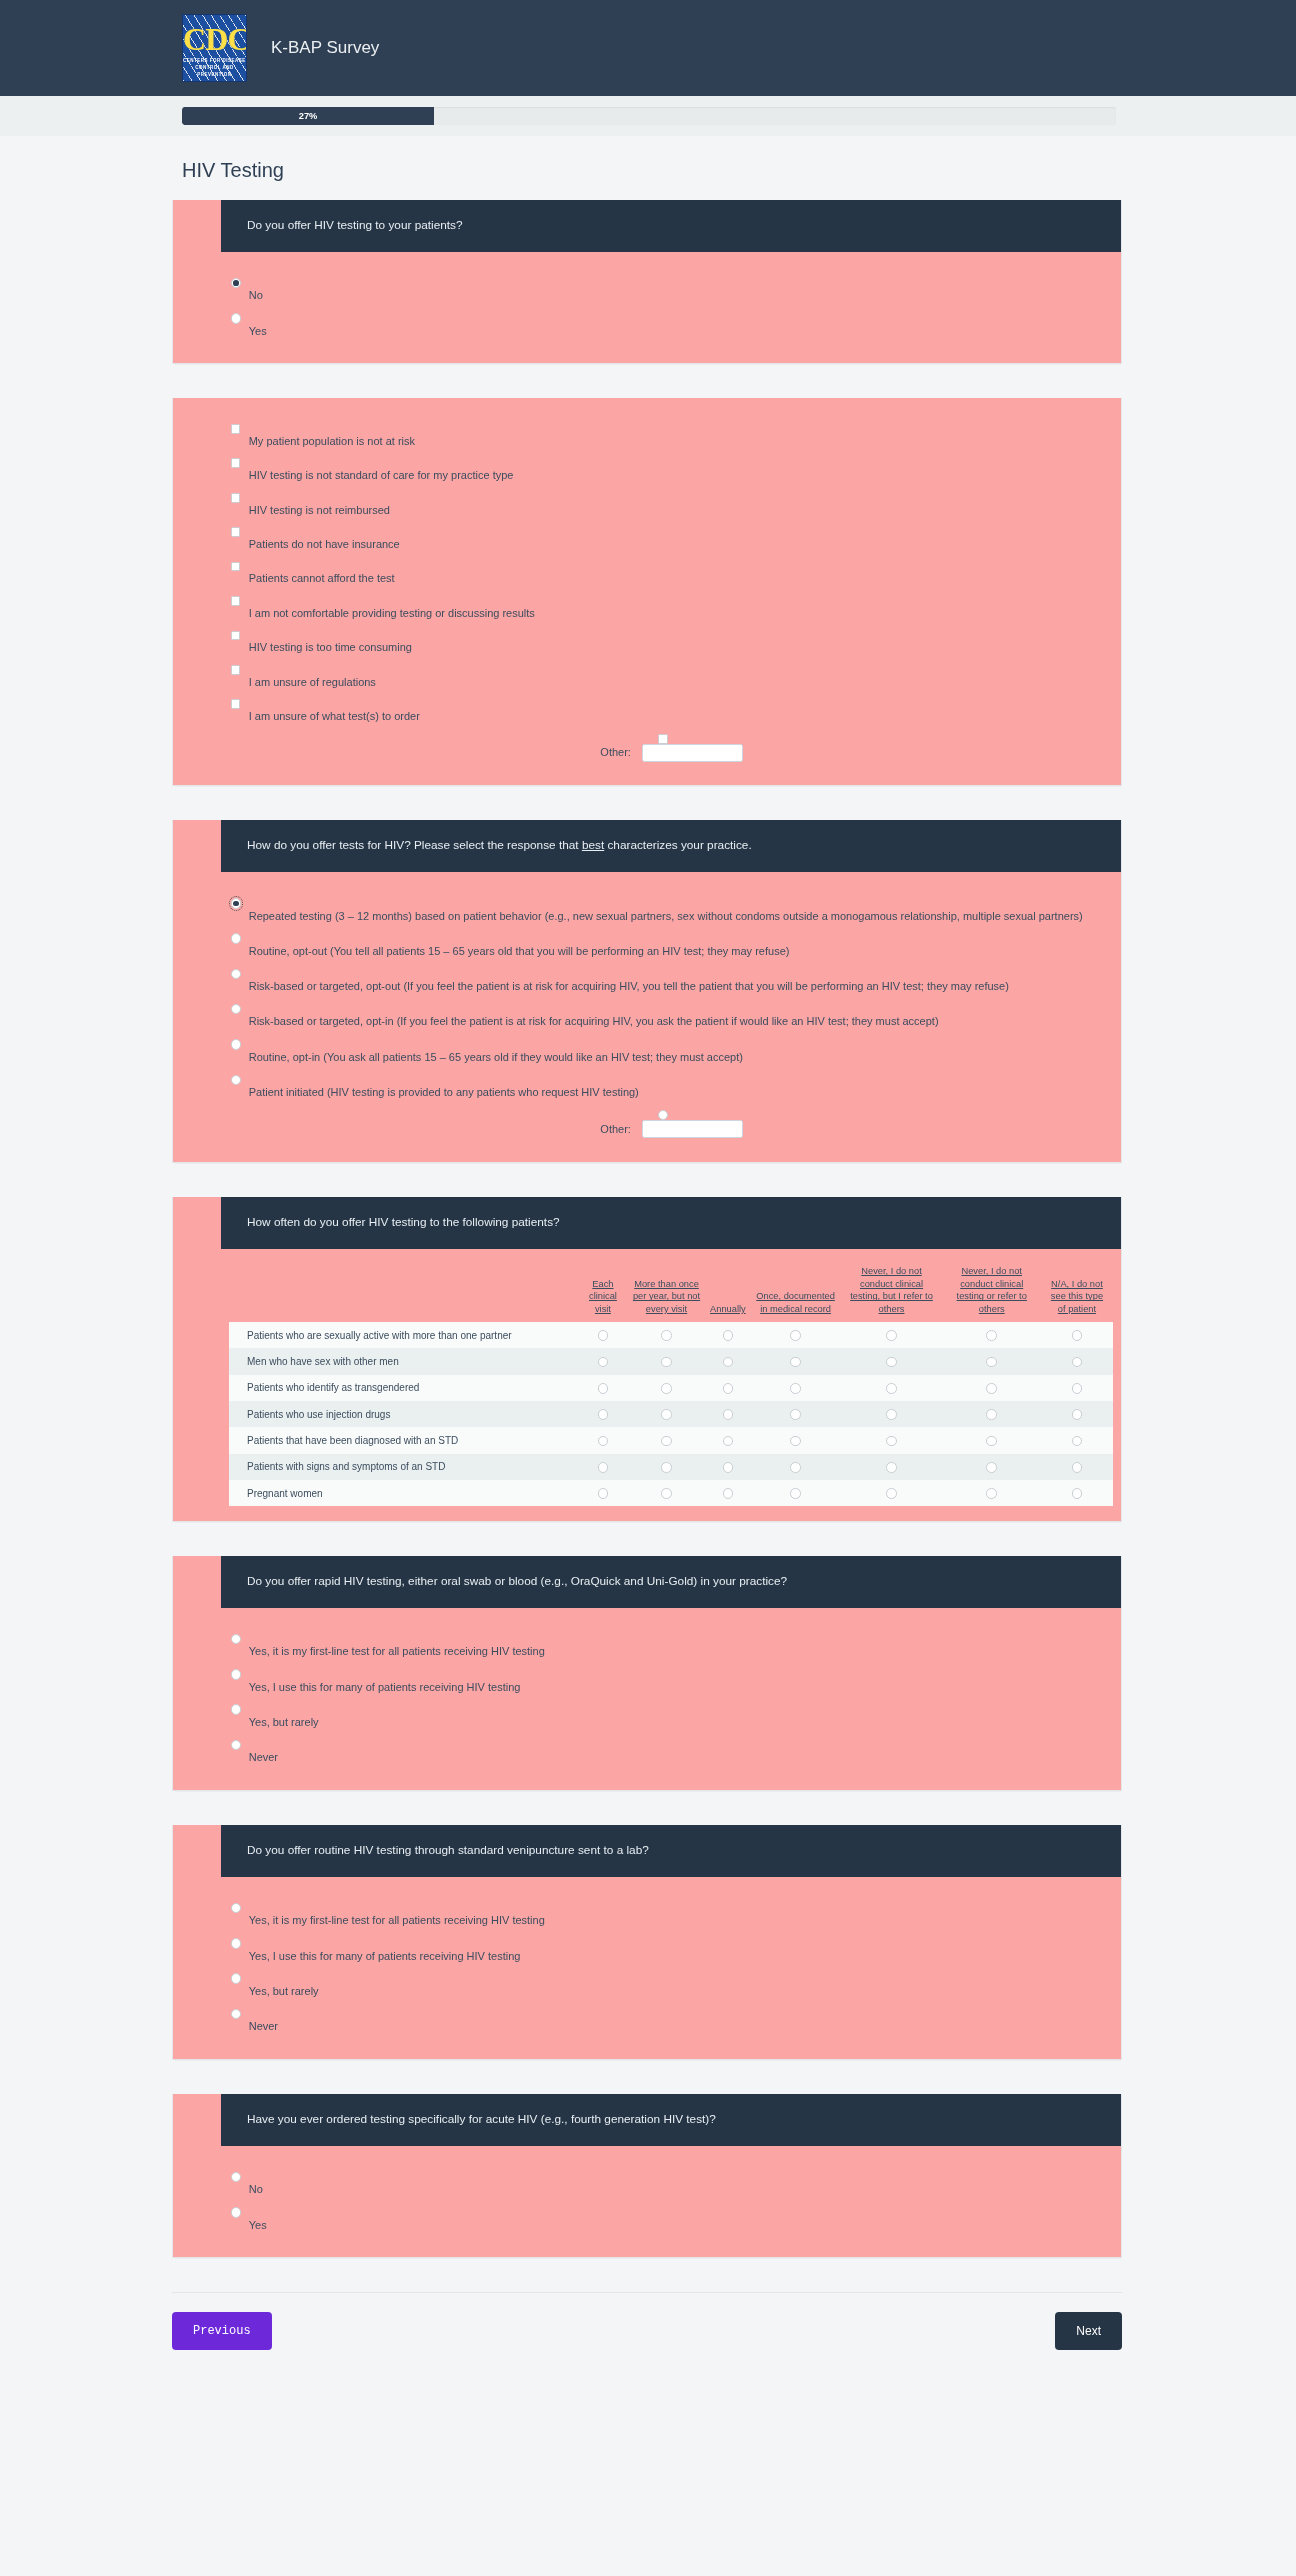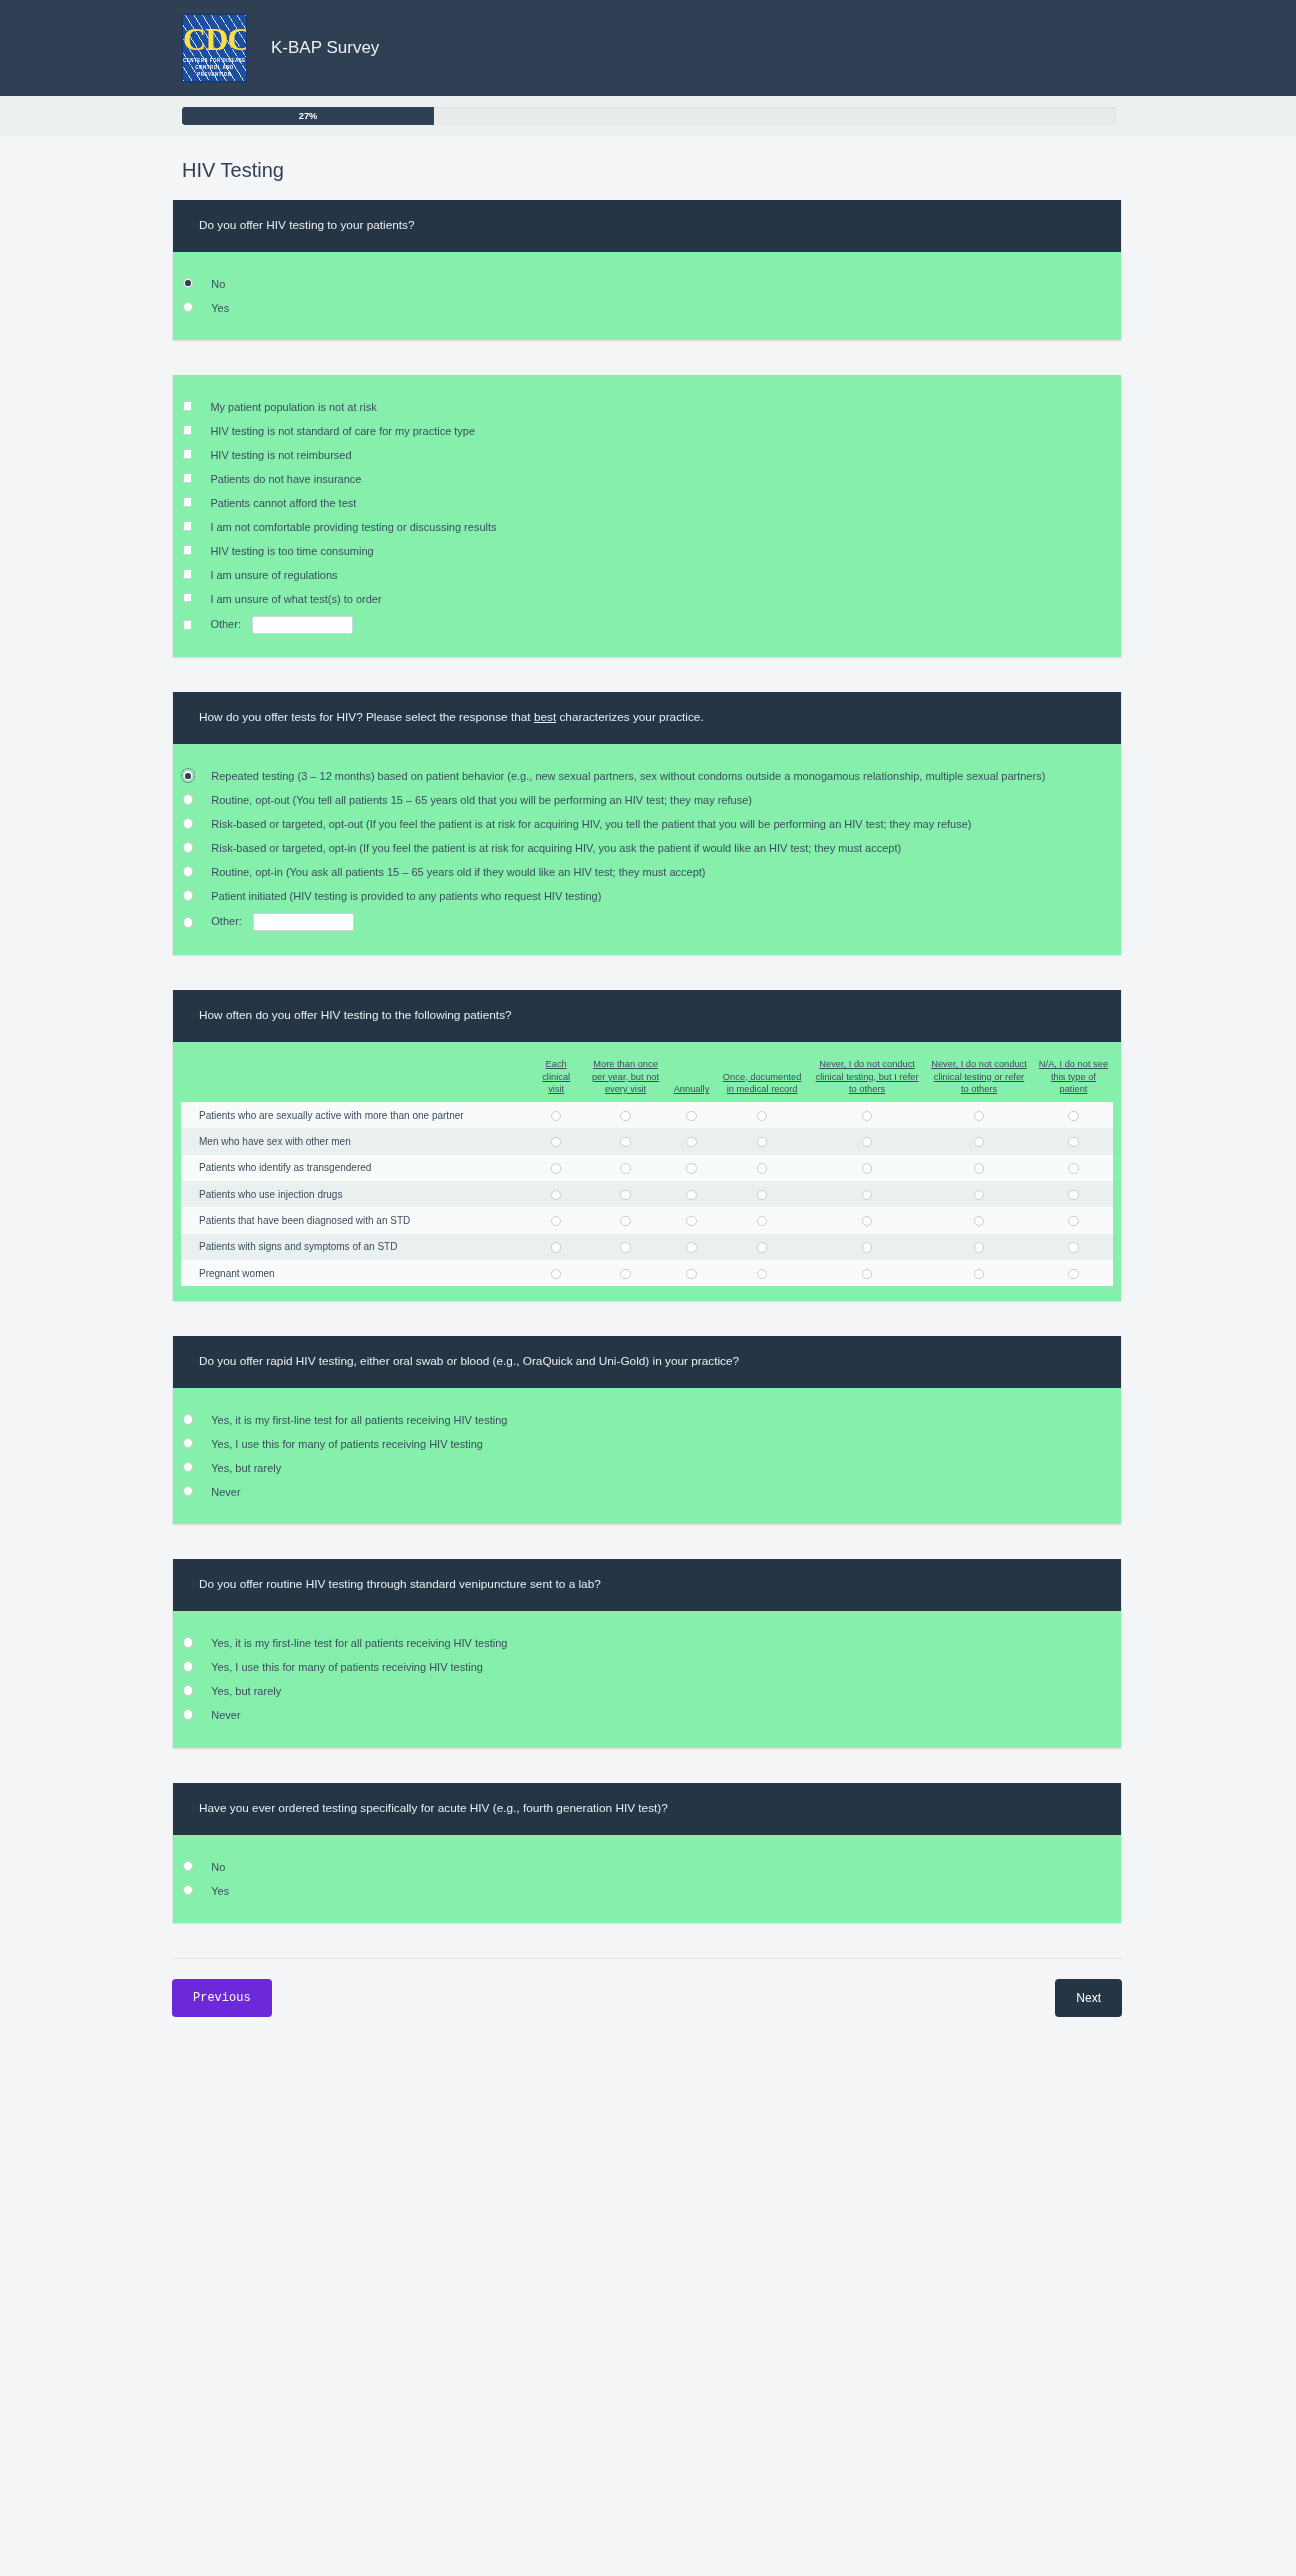--- a/index.html
+++ b/index.html
@@ -91,43 +91,45 @@
   .page { padding:0 0 0 0; }
   .page-title {
     font-size:20px;
     font-weight:400;
     color:#2f4055;
     margin:23px 0 18px 182px;
   }
   .qwrap { width:950px; margin-left:172px; }
 
   .card {
-    background:#86efac;
+    background:#fca5a5;
     border:0.8px solid #e3e6e8;
     border-top:none;
     margin-bottom:34px;
     box-shadow:0 0.8px 0.8px rgba(0,0,0,.03);
+    padding-left:48px;
   }
   .card-head {
     background:#253545;
     color:#e8eef3;
     padding:17px 26px 18px 26px;
     font-size:11.8px;
     line-height:1.45;
   }
   .card-head u { text-decoration:underline; }
   .card-body { padding:21px 0 19.5px 0; }
 
   
   .opt {
     display:flex;
     align-items:flex-start;
     padding:4px 26px 4px 9.7px;
     font-size:11px;
     line-height:1.45;
+    flex-direction:column;
   }
   .opt .ctl { flex:0 0 auto; margin-top:0.8px; }
   .opt .txt { margin-left:18px; color:#3b4d5e; }
   .opt.wide .txt { max-width:885px; }
 
   .radio {
     width:10.6px; height:10.6px;
     border:0.8px solid #c9ced2;
     border-radius:50%;
     background:#fff;

